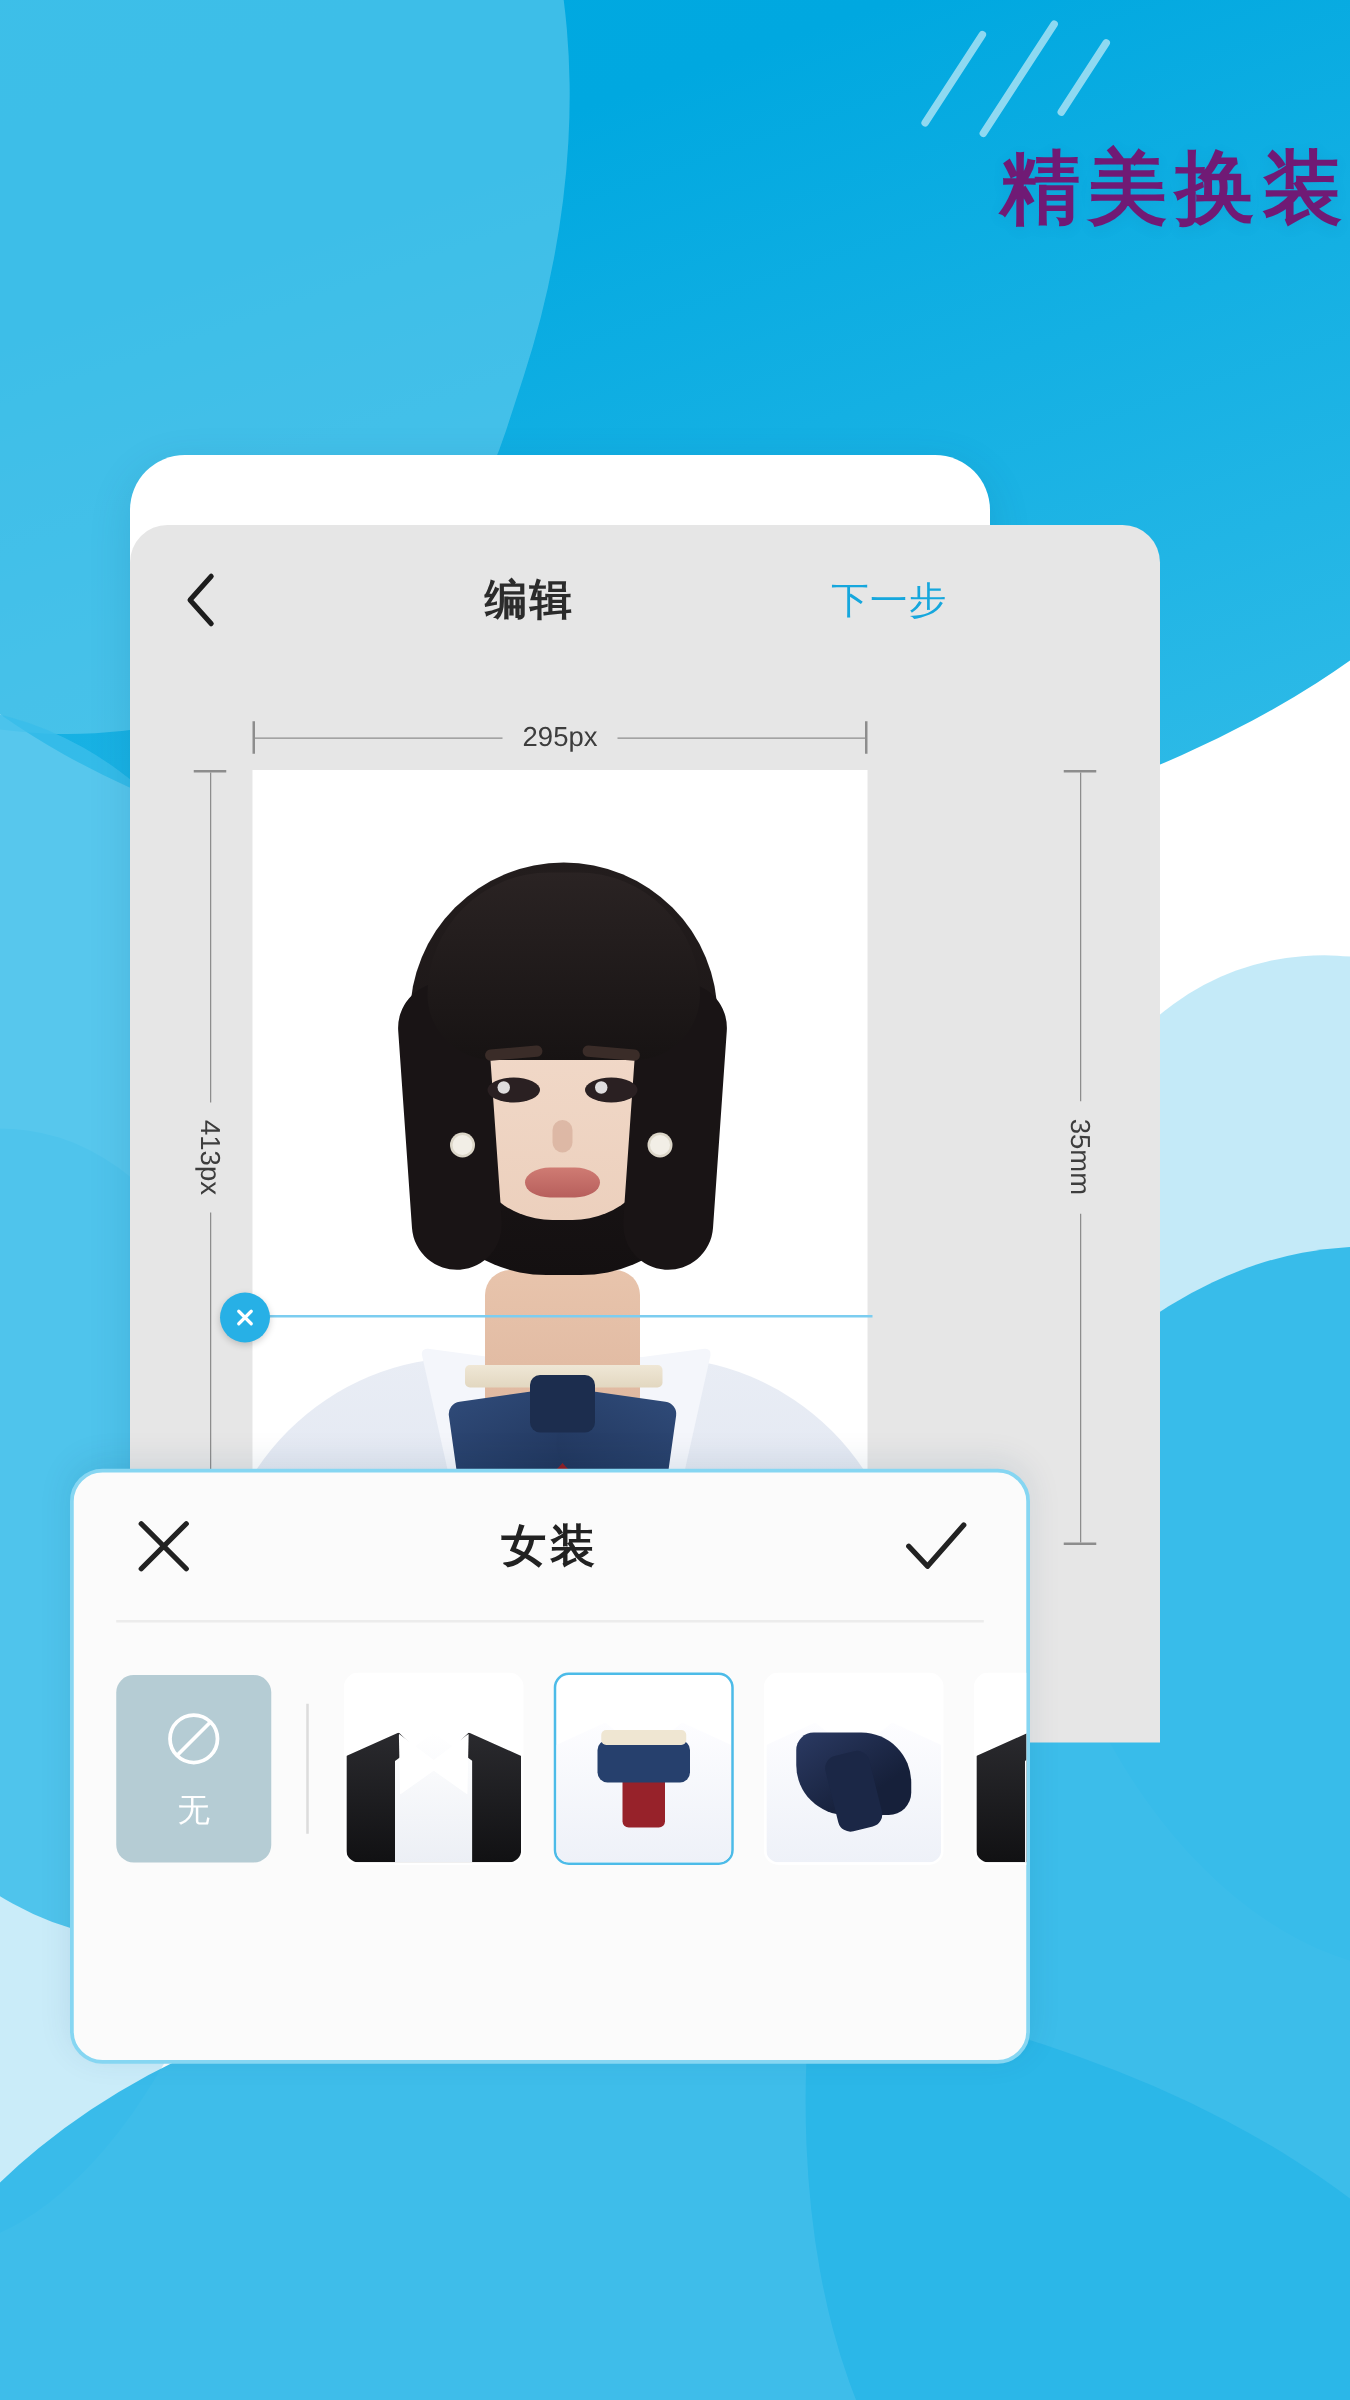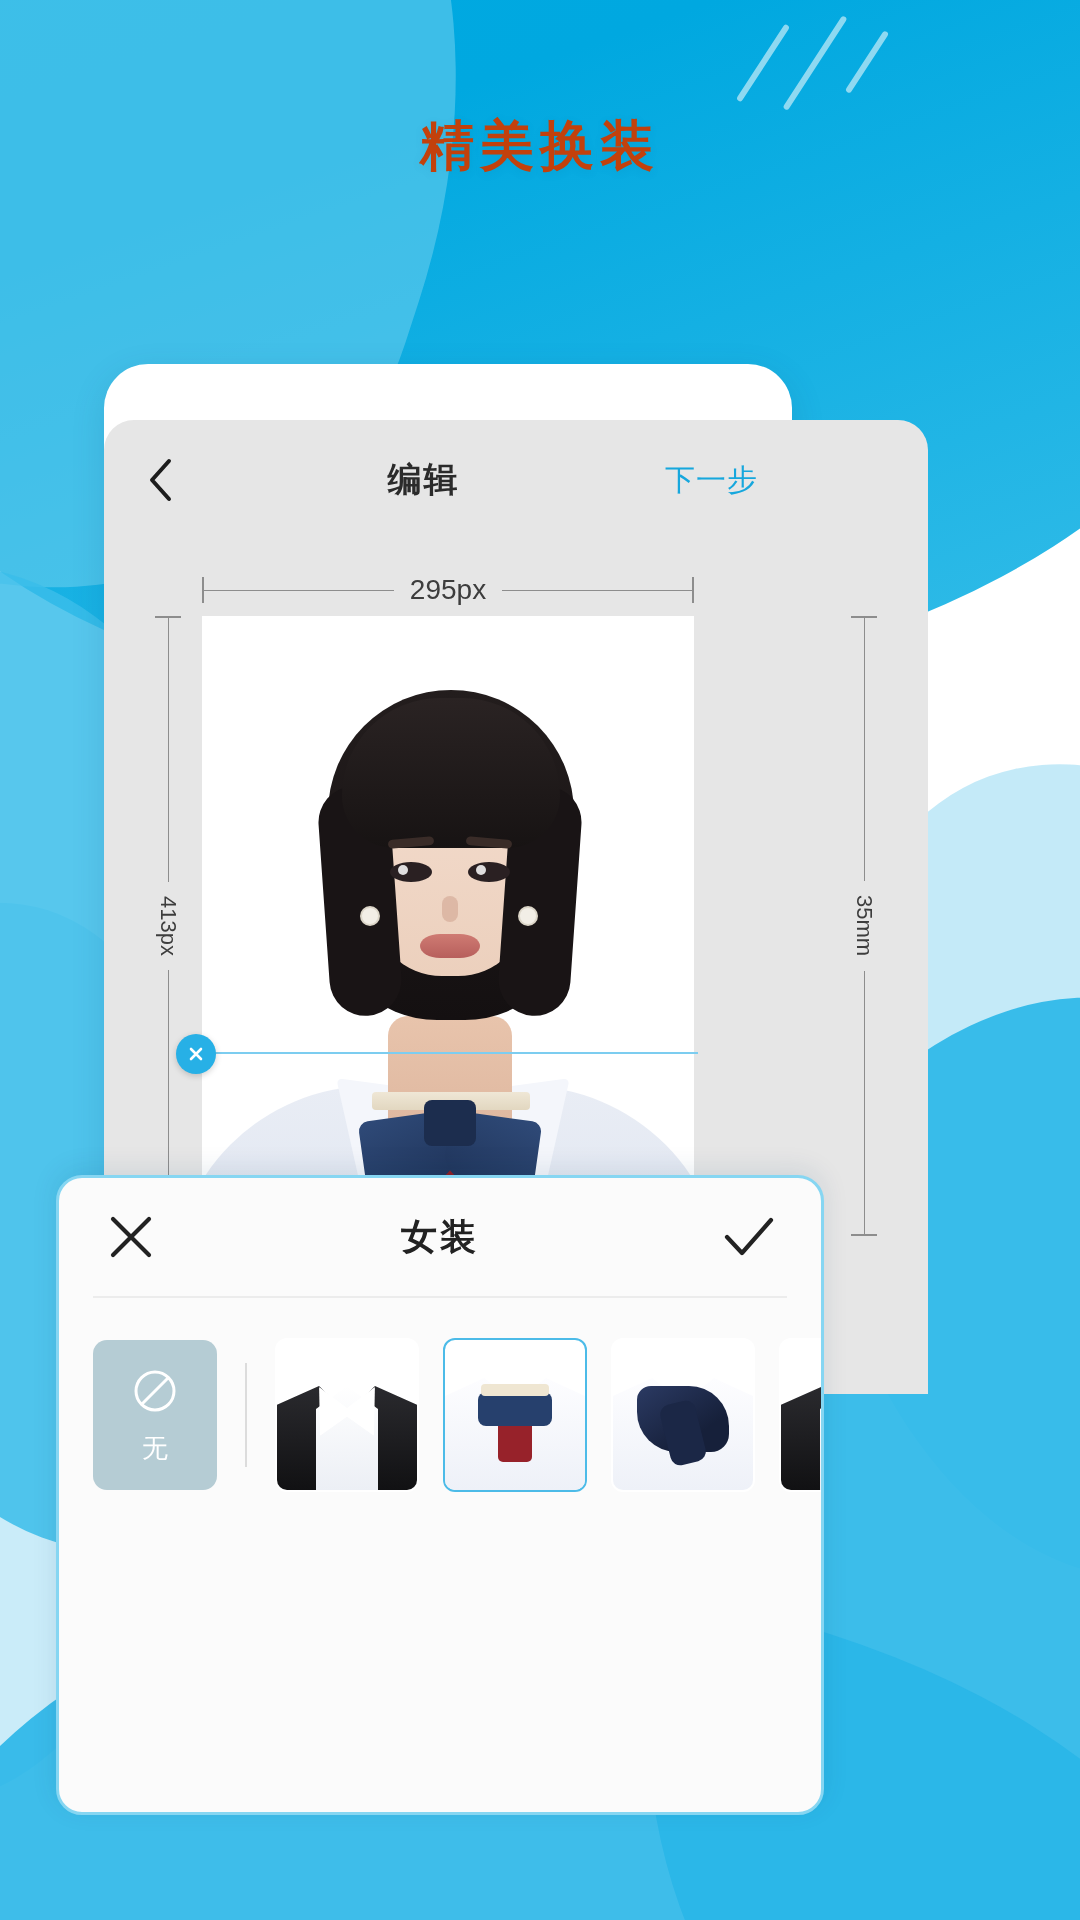--- a/index.html
+++ b/index.html
@@ -55,23 +55,24 @@
     transform:rotate(3deg);
   }
   .slash{position:absolute;background:#ffffff;opacity:.55;border-radius:4px;}
   .slash.s1{width:6px;height:90px;left:760px;top:18px;transform:rotate(33deg);}
   .slash.s2{width:6px;height:110px;left:812px;top:8px;transform:rotate(33deg);}
   .slash.s3{width:6px;height:72px;left:864px;top:26px;transform:rotate(33deg);}
 
   
   .hero{position:absolute;left:0;right:0;top:118px;text-align:center;z-index:5;}
   .hero-title{
-    color:#c2410c;font-size:54px;font-weight:bold;letter-spacing:6px;
+    color:#701a75;font-size:64px;font-weight:bold;letter-spacing:6px;
     line-height:1;margin:0;
     text-shadow:0 2px 10px rgba(0,90,130,.10);
+    text-align:right;
   }
   .hero-sub{
     color:#ffffff;font-size:40px;font-weight:bold;letter-spacing:3px;
     margin:52px 0 0 0;line-height:1;
   }
 
   
   .phone{
     position:absolute;left:104px;top:364px;width:688px;height:1030px;
     background:#ffffff;border-radius:44px;z-index:6;
@@ -91,21 +92,21 @@
   .nav-title{font-size:34px;font-weight:bold;color:#2b2b2b;letter-spacing:2px;}
   .nav-next{font-size:30px;color:#16a7dd;letter-spacing:1px;cursor:pointer;}
 
   
   .ruler-top{
     position:absolute;left:98px;top:152px;width:492px;height:36px;
     display:flex;align-items:center;
   }
   .ruler-cap{width:2px;height:26px;background:#8d8d8d;flex:0 0 auto;}
   .ruler-line{height:1px;background:#8d8d8d;flex:1 1 auto;}
-  .ruler-label{font-size:28px;color:#3d3d3d;padding:0 16px;white-space:nowrap;}
+  .ruler-label{font-size:22px;color:#3d3d3d;padding:0 16px;white-space:nowrap;}
 
   
   .ruler-left{
     position:absolute;left:46px;top:196px;width:36px;height:620px;
     display:flex;flex-direction:column;align-items:center;
   }
   .vcap{height:2px;width:26px;background:#8d8d8d;flex:0 0 auto;}
   .vline{width:1px;background:#8d8d8d;flex:1 1 auto;}
   .vlabel{
     font-size:22px;color:#3d3d3d;padding:14px 0;white-space:nowrap;
@@ -215,21 +216,21 @@
     position:absolute;left:98px;top:632px;width:496px;height:2px;background:#7ccdf0;
   }
   .crop-badge{
     position:absolute;left:72px;top:614px;width:40px;height:40px;border-radius:50%;
     background:#27b0e6;display:flex;align-items:center;justify-content:center;
     box-shadow:0 2px 6px rgba(0,0,0,.18);cursor:pointer;
   }
 
   
   .sheet{
-    position:absolute;left:56px;top:1175px;width:768px;height:640px;
+    position:absolute;left:56px;top:1175px;width:768px;height:476px;
     background:#fbfbfb;border:3px solid #86d6f2;border-radius:26px;
     z-index:20;box-sizing:border-box;overflow:hidden;
     box-shadow:0 -6px 26px rgba(0,60,100,.10);
   }
   .sheet-head{
     position:relative;height:118px;display:flex;align-items:center;
     justify-content:space-between;padding:0 44px;box-sizing:border-box;
   }
   .sheet-title{font-size:36px;font-weight:bold;color:#222;letter-spacing:3px;}
   .sheet-divider{height:2px;background:#ececec;margin:0 34px;}

